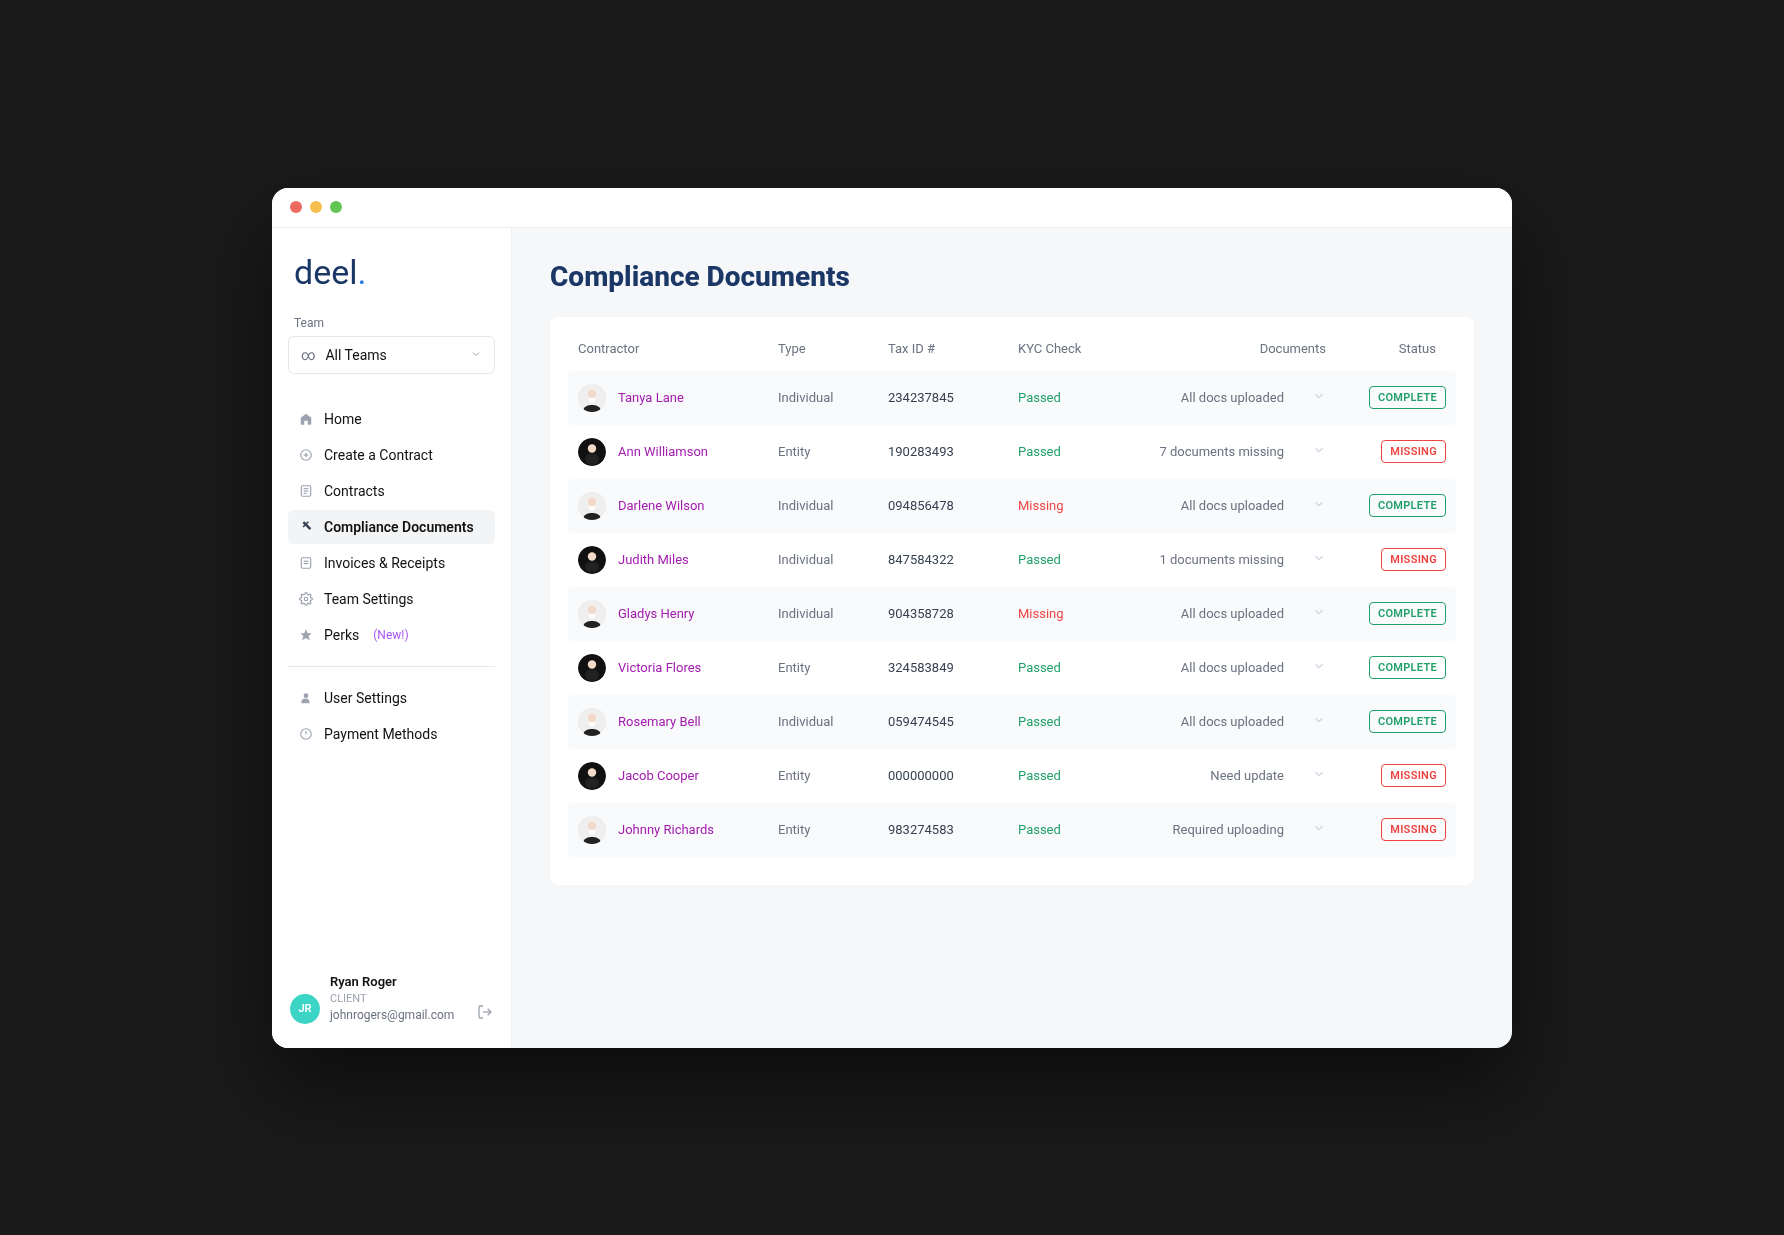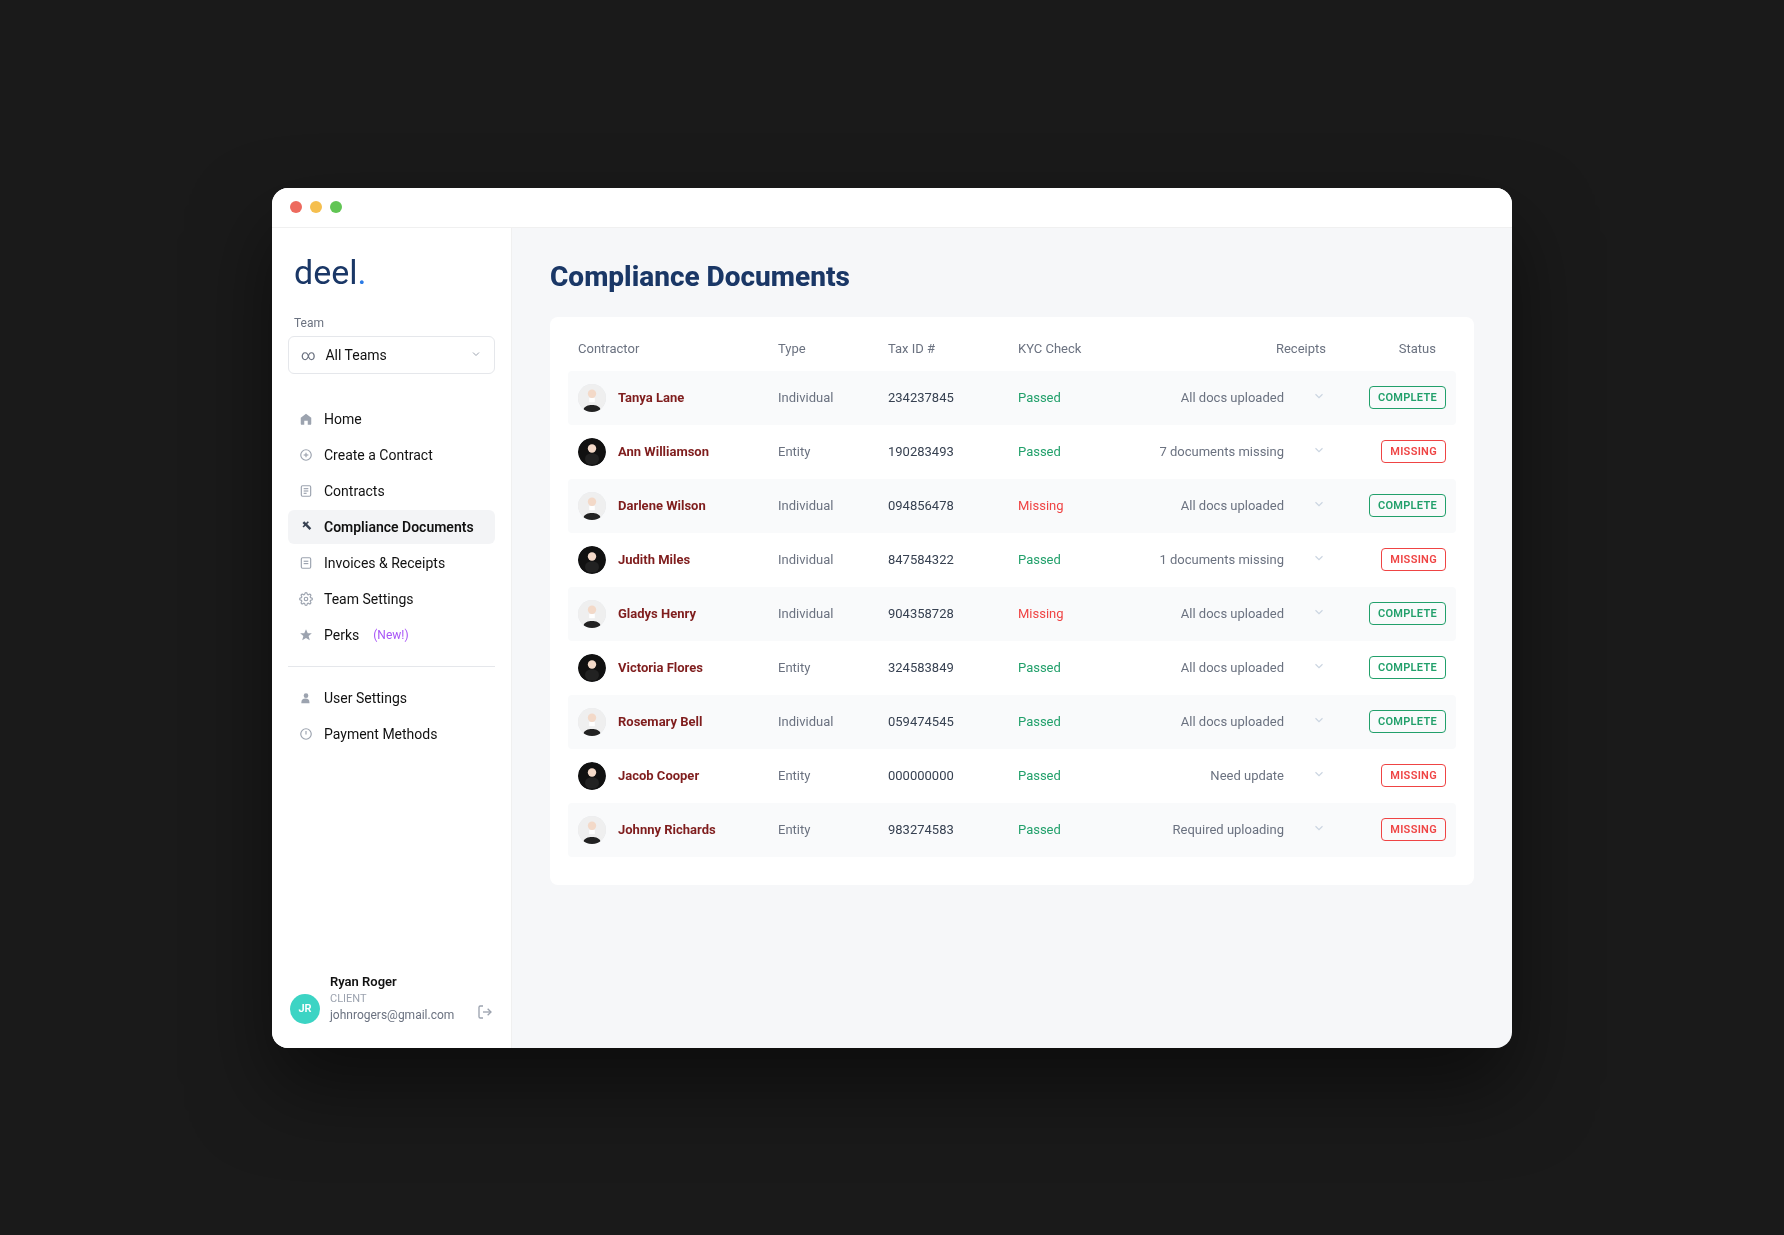--- a/index.html
+++ b/index.html
@@ -144,21 +144,21 @@
   }
   .trow.alt { background: #f9fafb; }
   .contractor-cell { display: flex; align-items: center; gap: 12px; }
   .av {
     width: 28px; height: 28px; border-radius: 50%;
     background: #e5e7eb;
     display:flex; align-items:center; justify-content:center;
     overflow:hidden;
   }
   .av svg { width: 100%; height: 100%; }
-  .cname { font-weight: 700; color: #7f1d1d; }
+  .cname { font-weight: 400; color: #a21caf; }
   .type-cell { color: #6b7280; }
   .taxid-cell { color: #374151; }
   .kyc-passed { color: #22a06b; }
   .kyc-missing { color: #ef4444; }
   .docs-cell { display:flex; align-items:center; justify-content:flex-end; gap: 28px; color:#6b7280; }
   .docs-cell .chev { color: #cbd5e1; }
   .status-cell { display:flex; justify-content:flex-end; }
   .badge {
     border: 1px solid;
     border-radius: 4px;
@@ -304,21 +304,21 @@
     </aside>
 
     <main class="main">
       <h1 class="page-title">Compliance Documents</h1>
       <div class="card">
         <div class="thead">
           <div>Contractor</div>
           <div>Type</div>
           <div>Tax ID #</div>
           <div>KYC Check</div>
-          <div class="th-docs">Receipts</div>
+          <div class="th-docs">Documents</div>
           <div class="th-status">Status</div>
         </div>
         <div id="tbody">
             <div class="trow alt">
               <div class="contractor-cell">
                 <div class="av">
                   <svg viewBox="0 0 40 40">
                     <circle cx="20" cy="20" r="20" fill="#efefef"></circle>
                     <circle cx="20" cy="14" r="6" fill="#f3d9c8"></circle>
                     <path d="M8 36c2-8 22-8 24 0v4H8z" fill="#222"></path>

